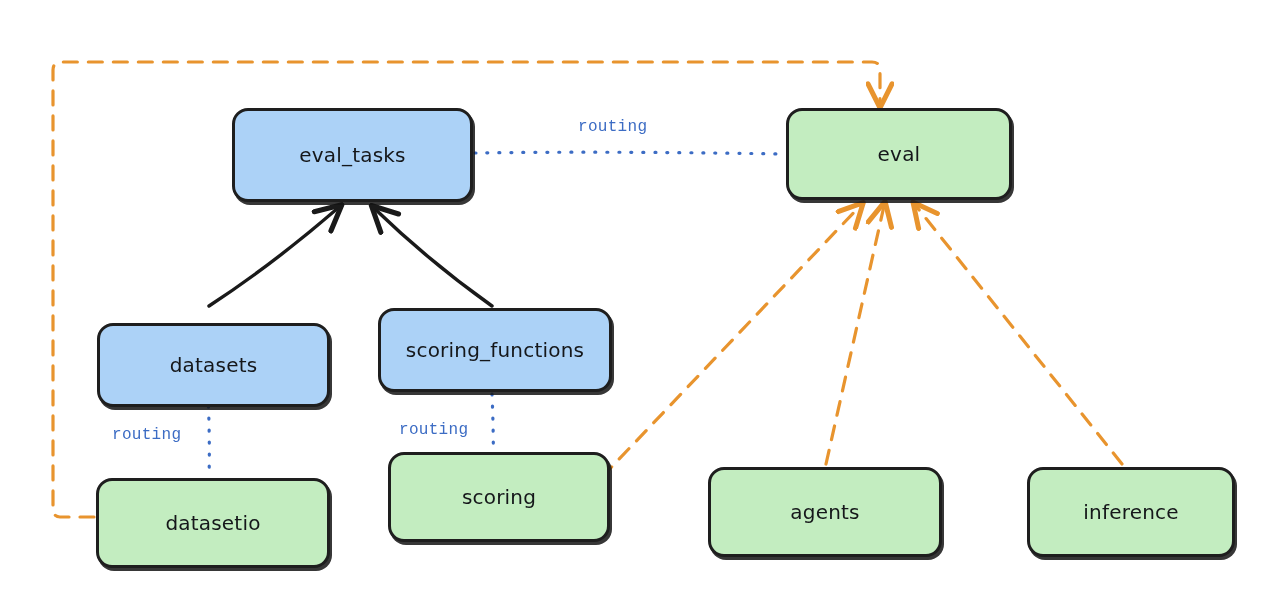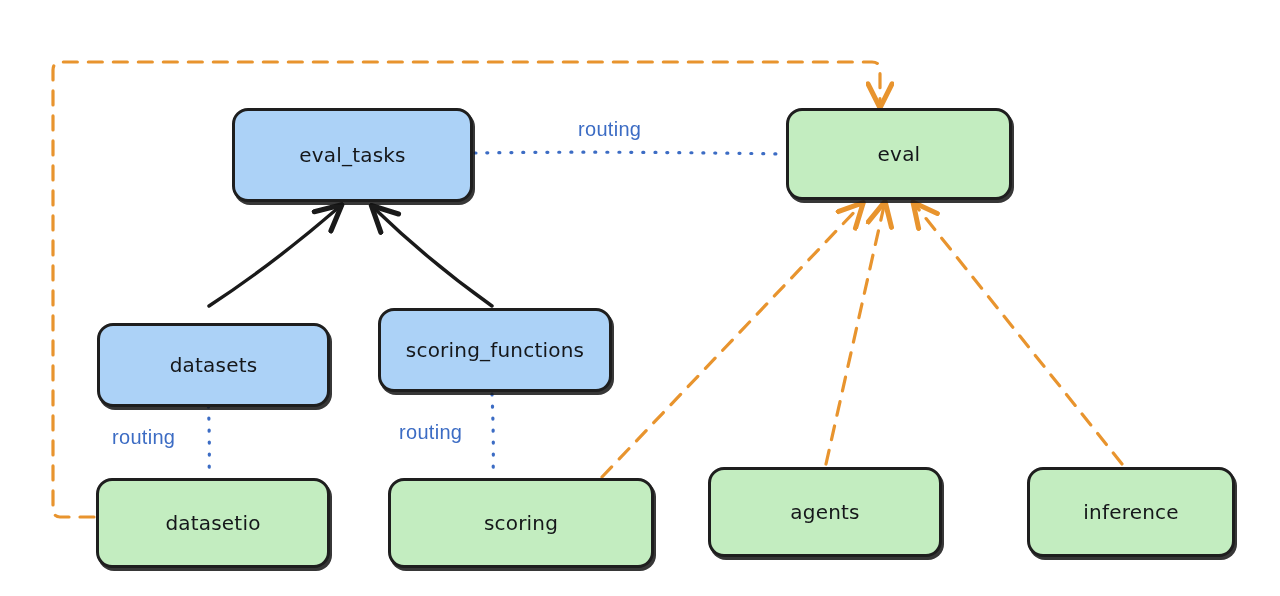--- a/index.html
+++ b/index.html
@@ -47,22 +47,22 @@
   .node-blue { background: #ACD2F7; }
   .node-green { background: #C3EDC0; }
   .node-label {
     display: block;
     padding: 0 10px;
     line-height: 1.1;
     white-space: nowrap;
   }
   .edge-label {
     position: absolute;
-    font-family: Liberation Sans, sans-serif;
-    font-size: 20px;
+    font-family: Liberation Mono, monospace;
+    font-size: 16px;
     color: #3C6CC4;
     white-space: nowrap;
     letter-spacing: 0.3px;
     text-align: right;
   }
 </style>
 </head>
 <body>
 
 <div id="diagram-root">
@@ -110,21 +110,21 @@
   </div>
 
   <div class="node node-blue" style="left:378px; top:308px; width:234px; height:84px;">
     <span class="node-label">scoring_functions</span>
   </div>
 
   <div class="node node-green" style="left:96px; top:478px; width:234px; height:90px;">
     <span class="node-label">datasetio</span>
   </div>
 
-  <div class="node node-green" style="left:388px; top:478px; width:266px; height:90px;">
+  <div class="node node-green" style="left:388px; top:452px; width:222px; height:90px;">
     <span class="node-label">scoring</span>
   </div>
 
   <div class="node node-green" style="left:708px; top:467px; width:234px; height:90px;">
     <span class="node-label">agents</span>
   </div>
 
   <div class="node node-green" style="left:1027px; top:467px; width:208px; height:90px;">
     <span class="node-label">inference</span>
   </div>

